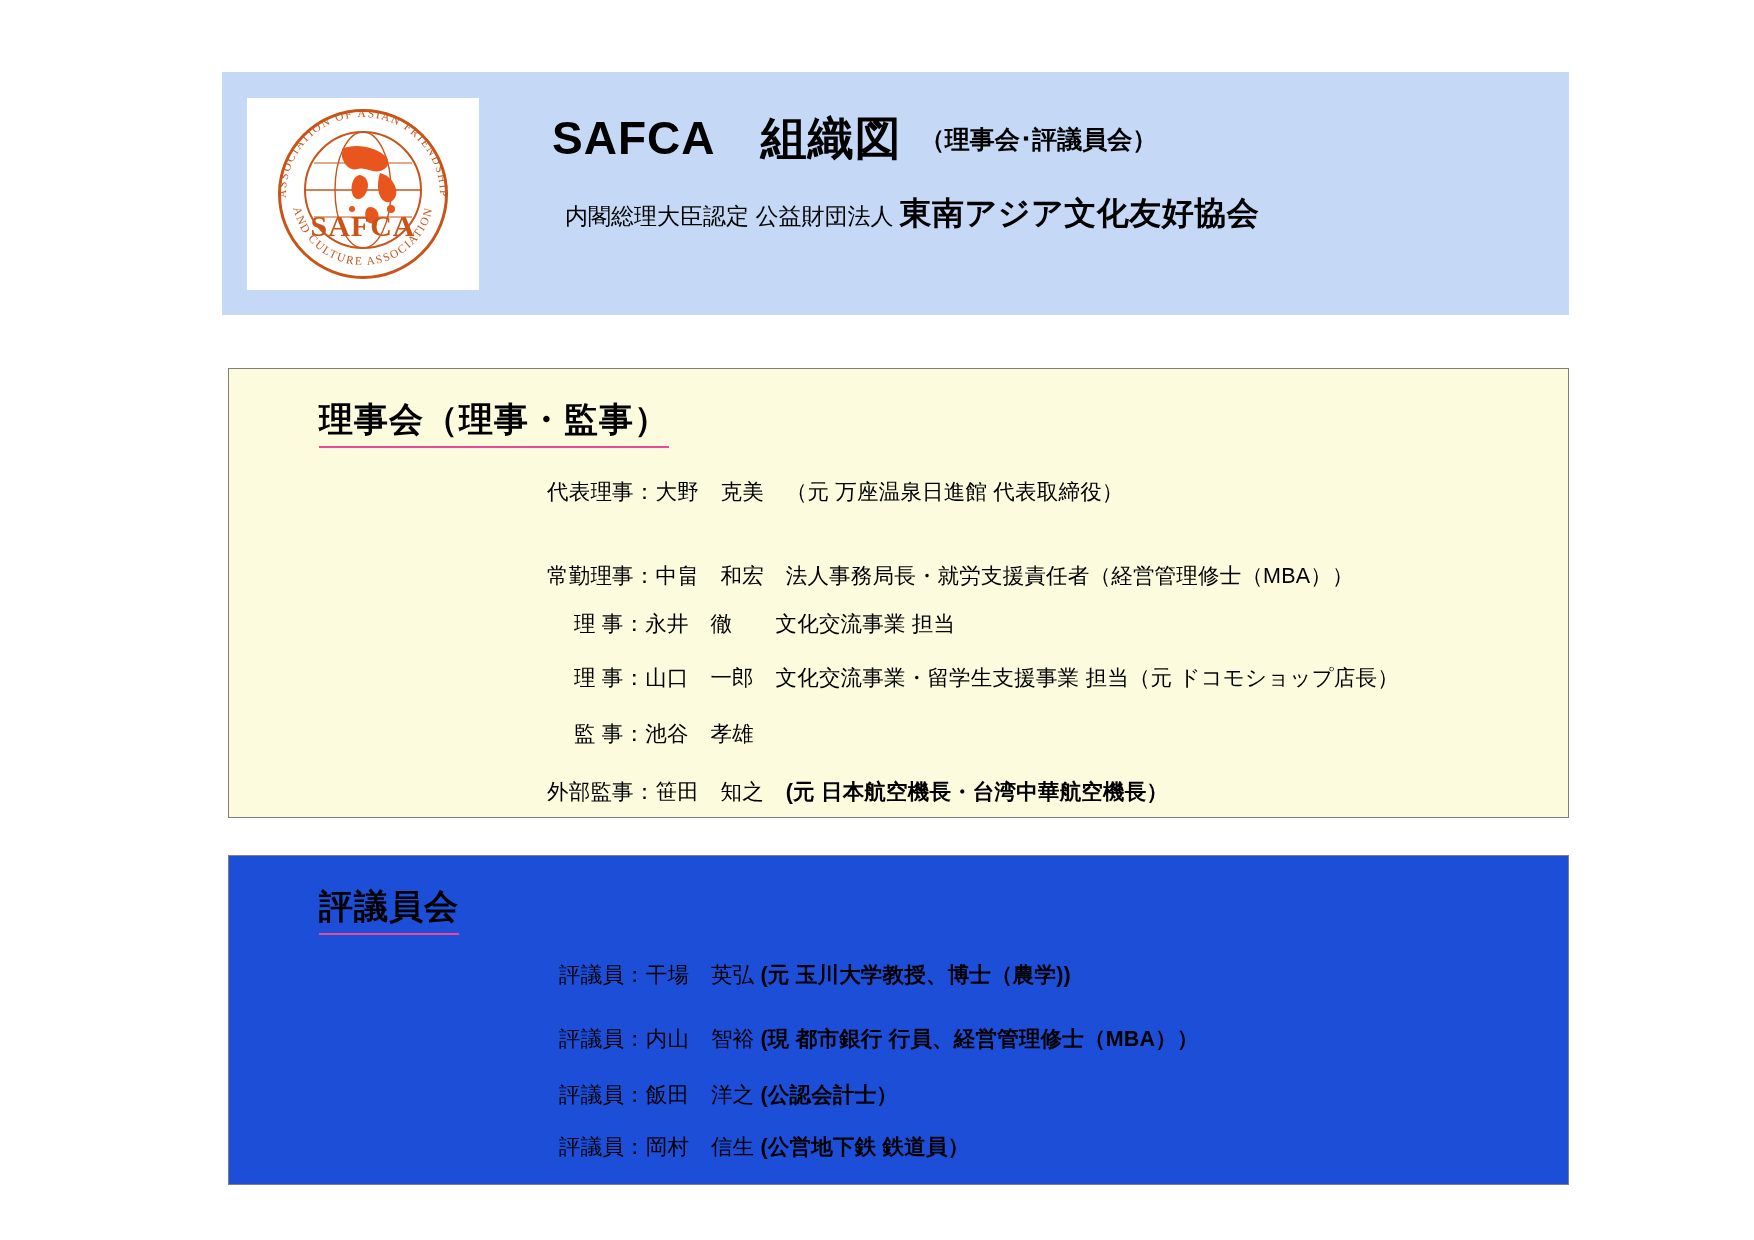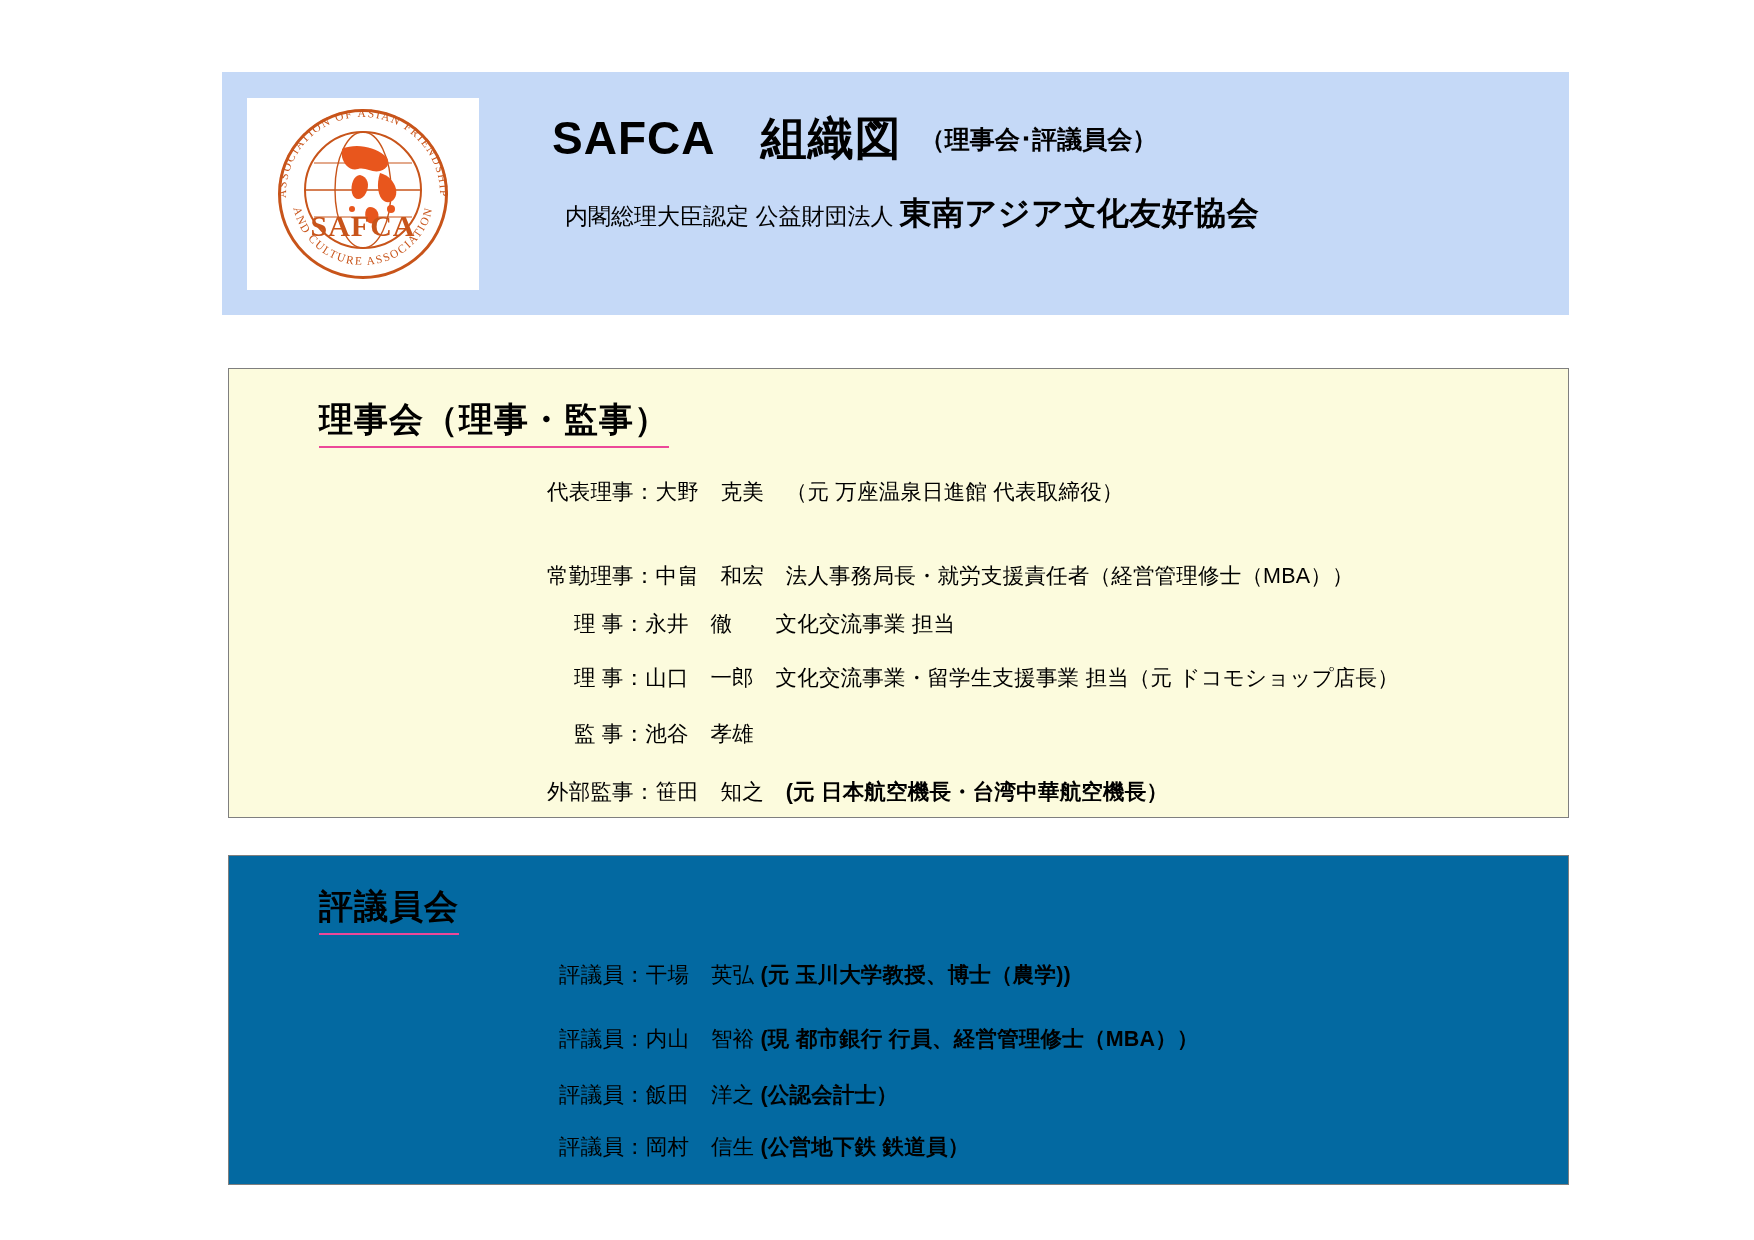--- a/index.html
+++ b/index.html
@@ -146,21 +146,21 @@
     top: 368px;
     width: 1341px;
     height: 450px;
     background: #fcfbdd;
   }
   .section-council {
     left: 228px;
     top: 855px;
     width: 1341px;
     height: 330px;
-    background: #0369a1;
+    background: #1d4ed8;
   }
 
   .section-heading {
     position: absolute;
     left: 90px;
     top: 28px;
     font-size: 34px;
     font-weight: bold;
     letter-spacing: 1px;
     border-bottom: 2px solid #ec4899;

